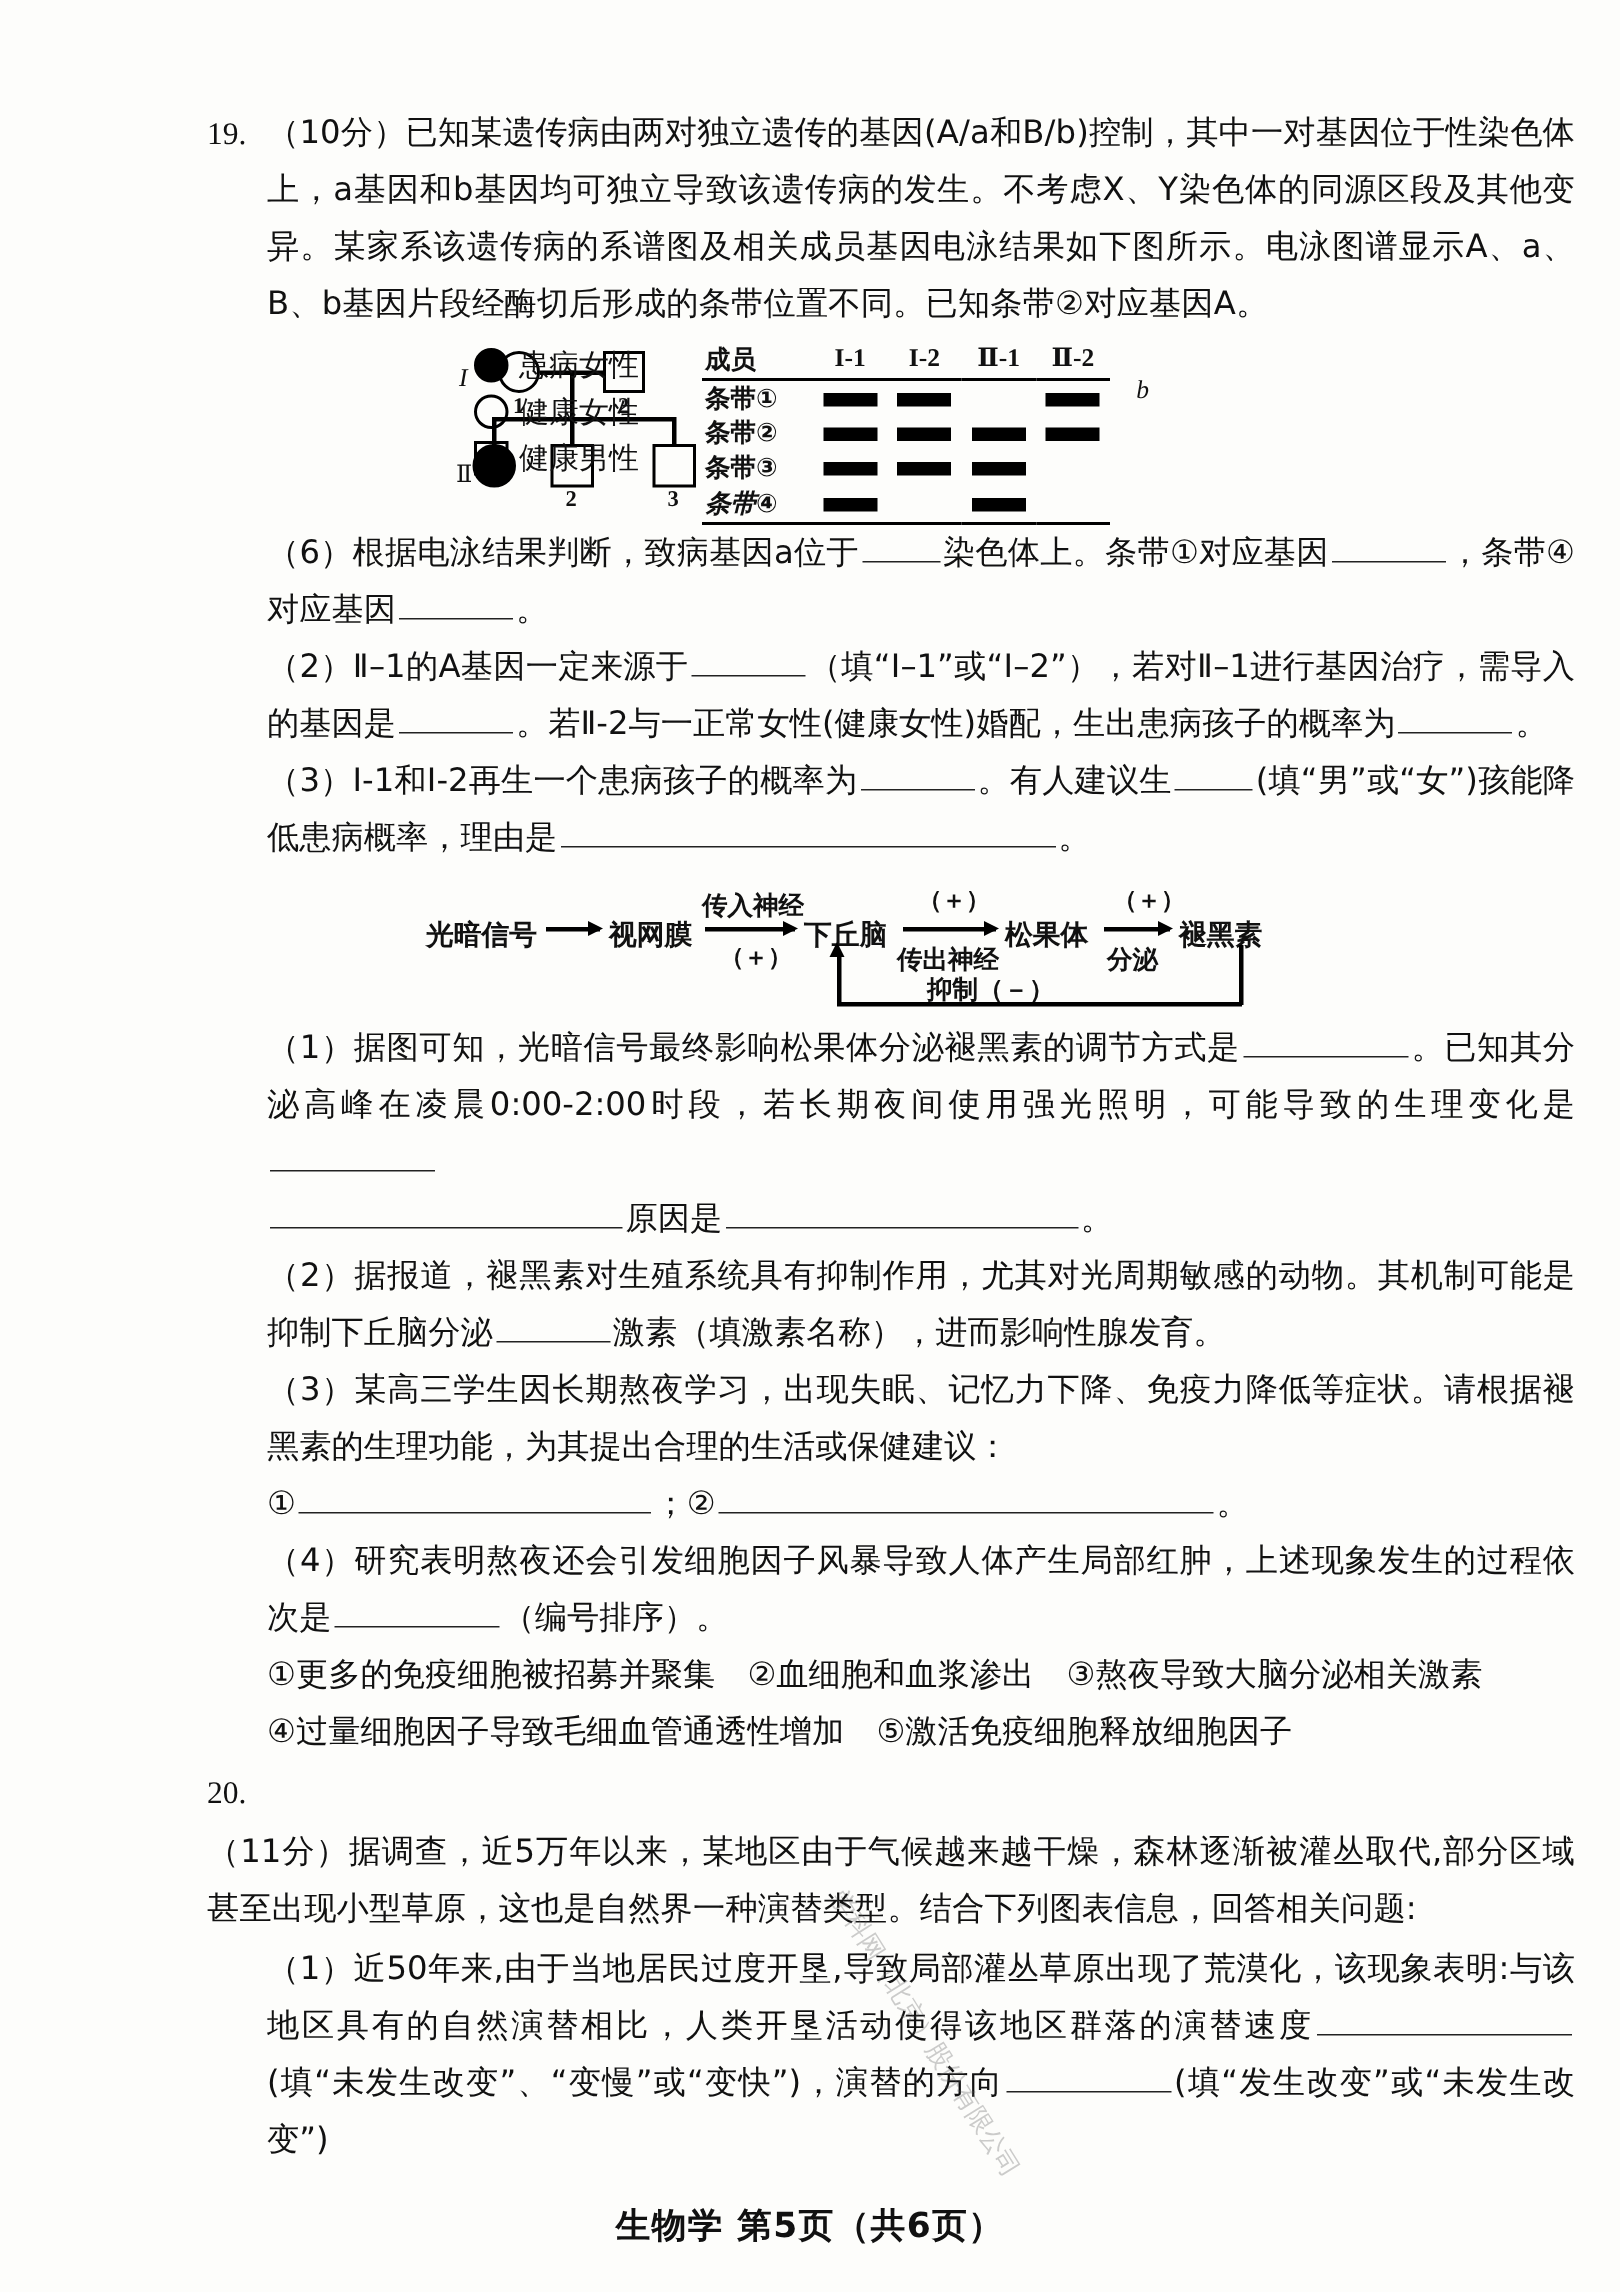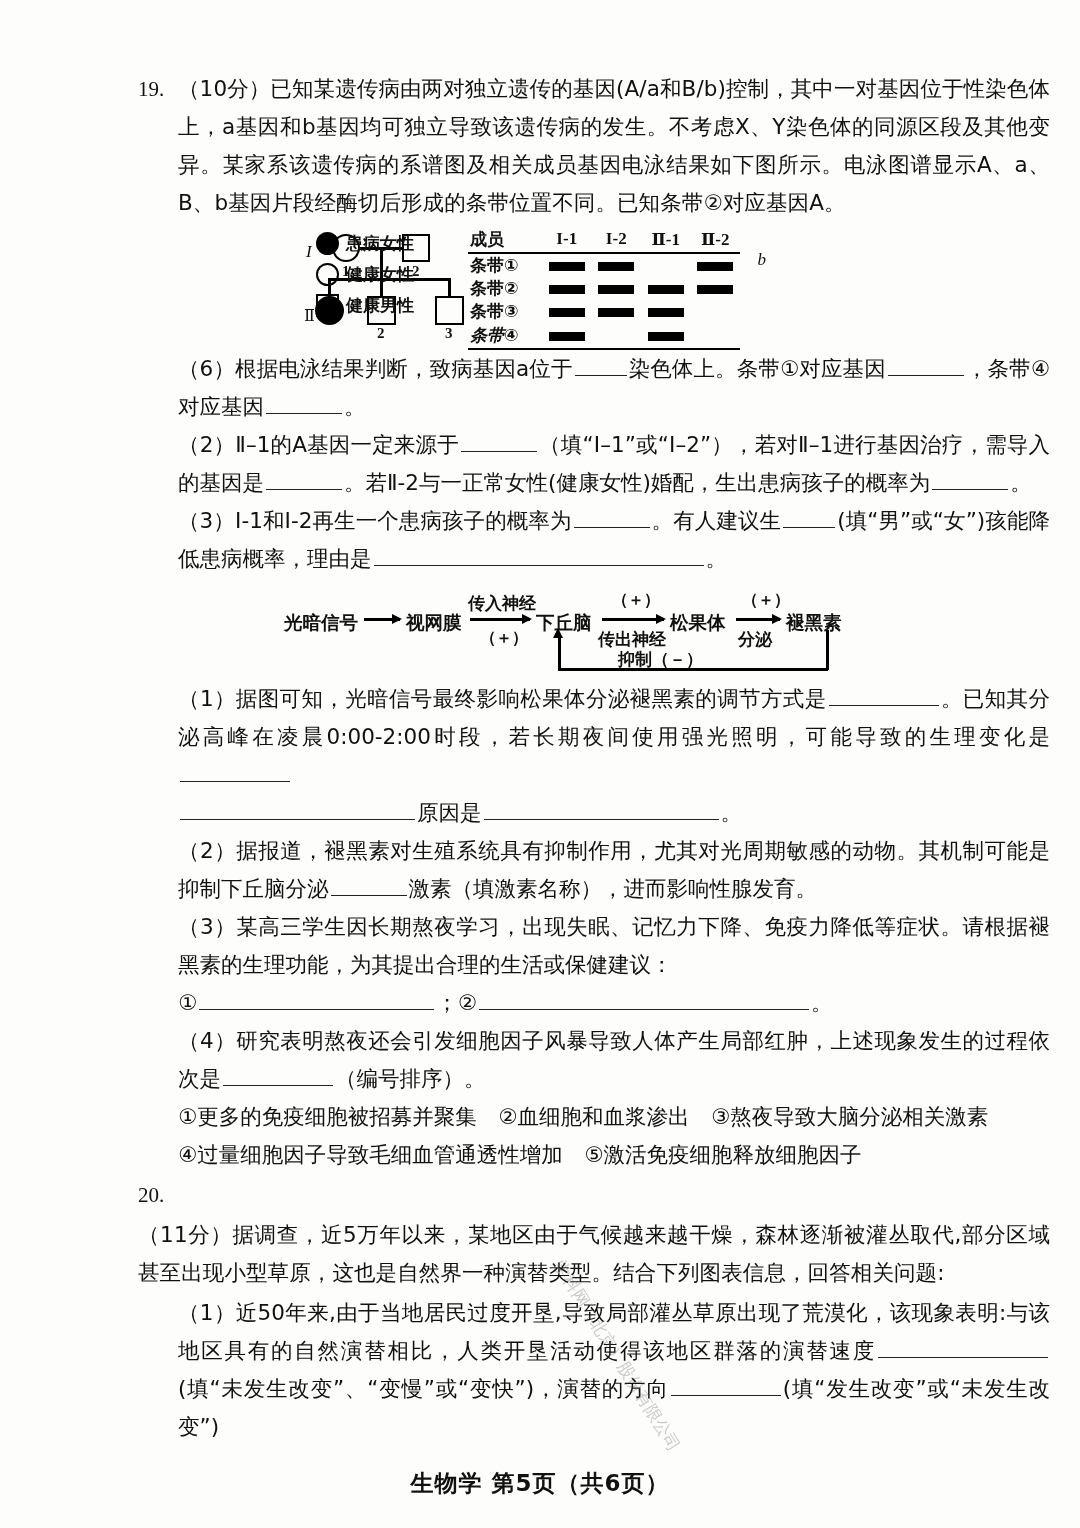--- a/index.html
+++ b/index.html
@@ -116,22 +116,22 @@
     height: 31px;
   }
   .leg-mark {
     width: 23px; height: 23px;
     box-sizing: border-box;
     border: 2.5px solid #000;
     margin-right: 7px;
     flex: 0 0 23px;
   }
   .leg-text {
-    font-size: 17px;
-    font-weight: bold;
+    font-size: 20px;
+    font-weight: normal;
     white-space: nowrap;
     text-align: right;
   }
   .gel {
     position: absolute;
     left: 330px;
     top: 0;
     width: 300px;
   }
   .gel table {

